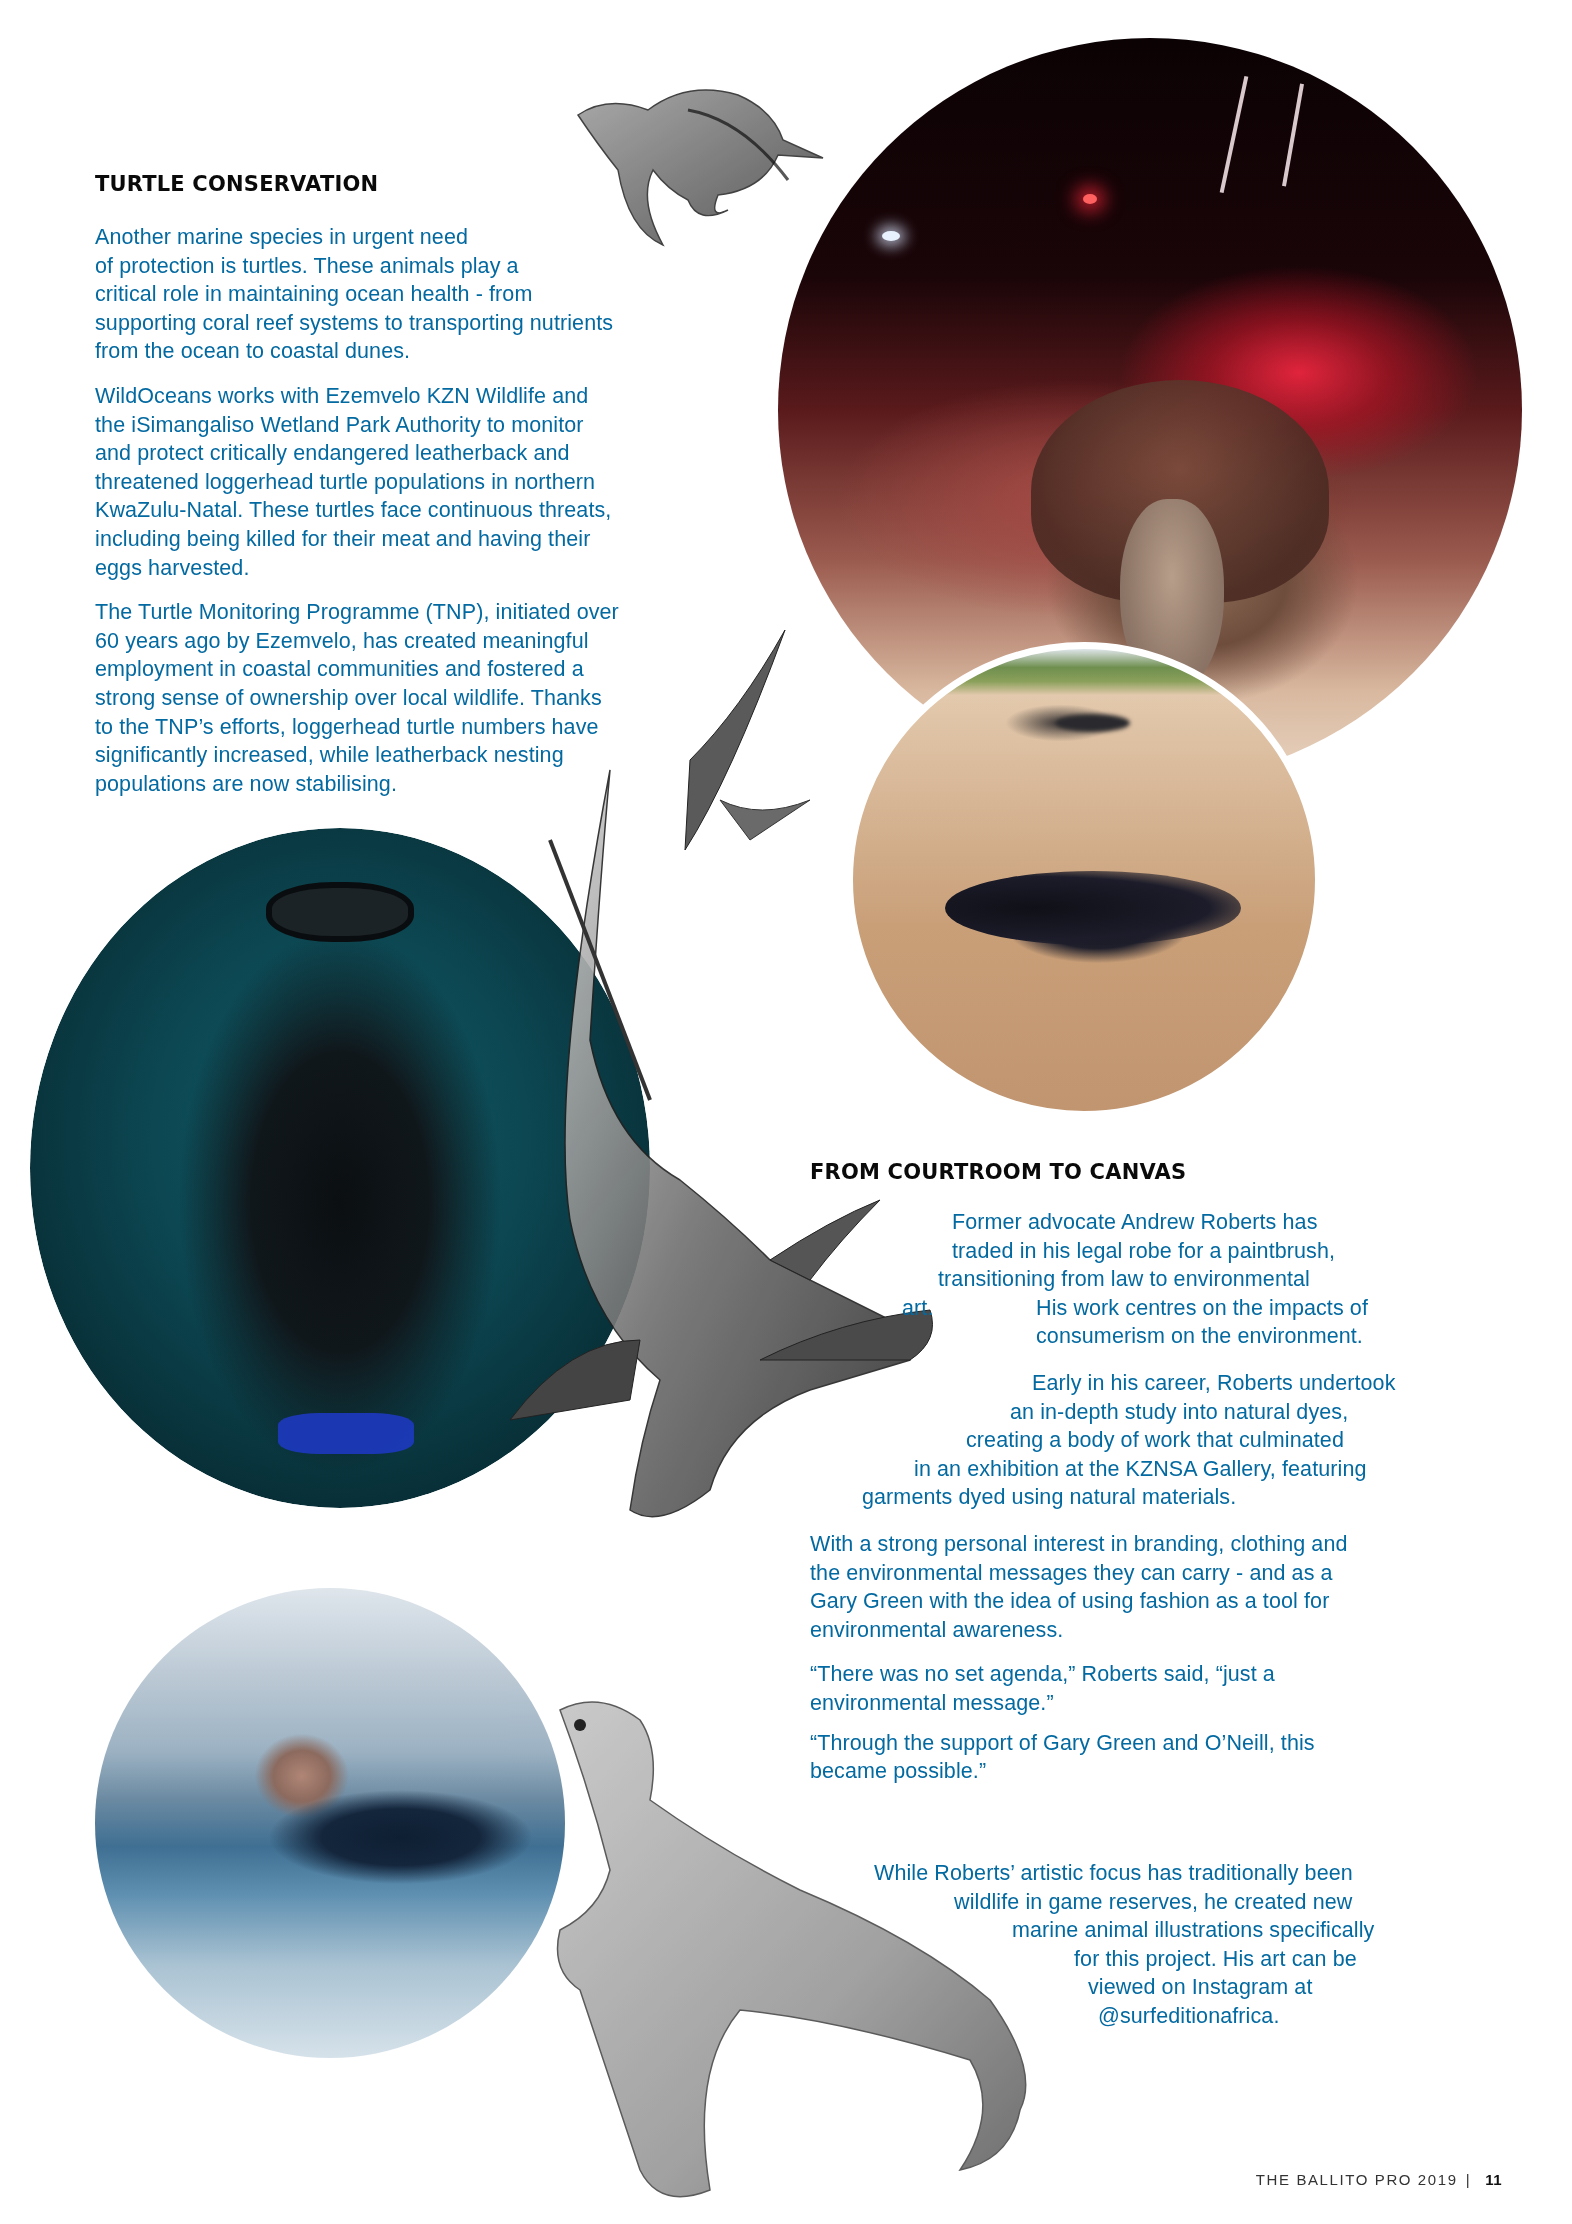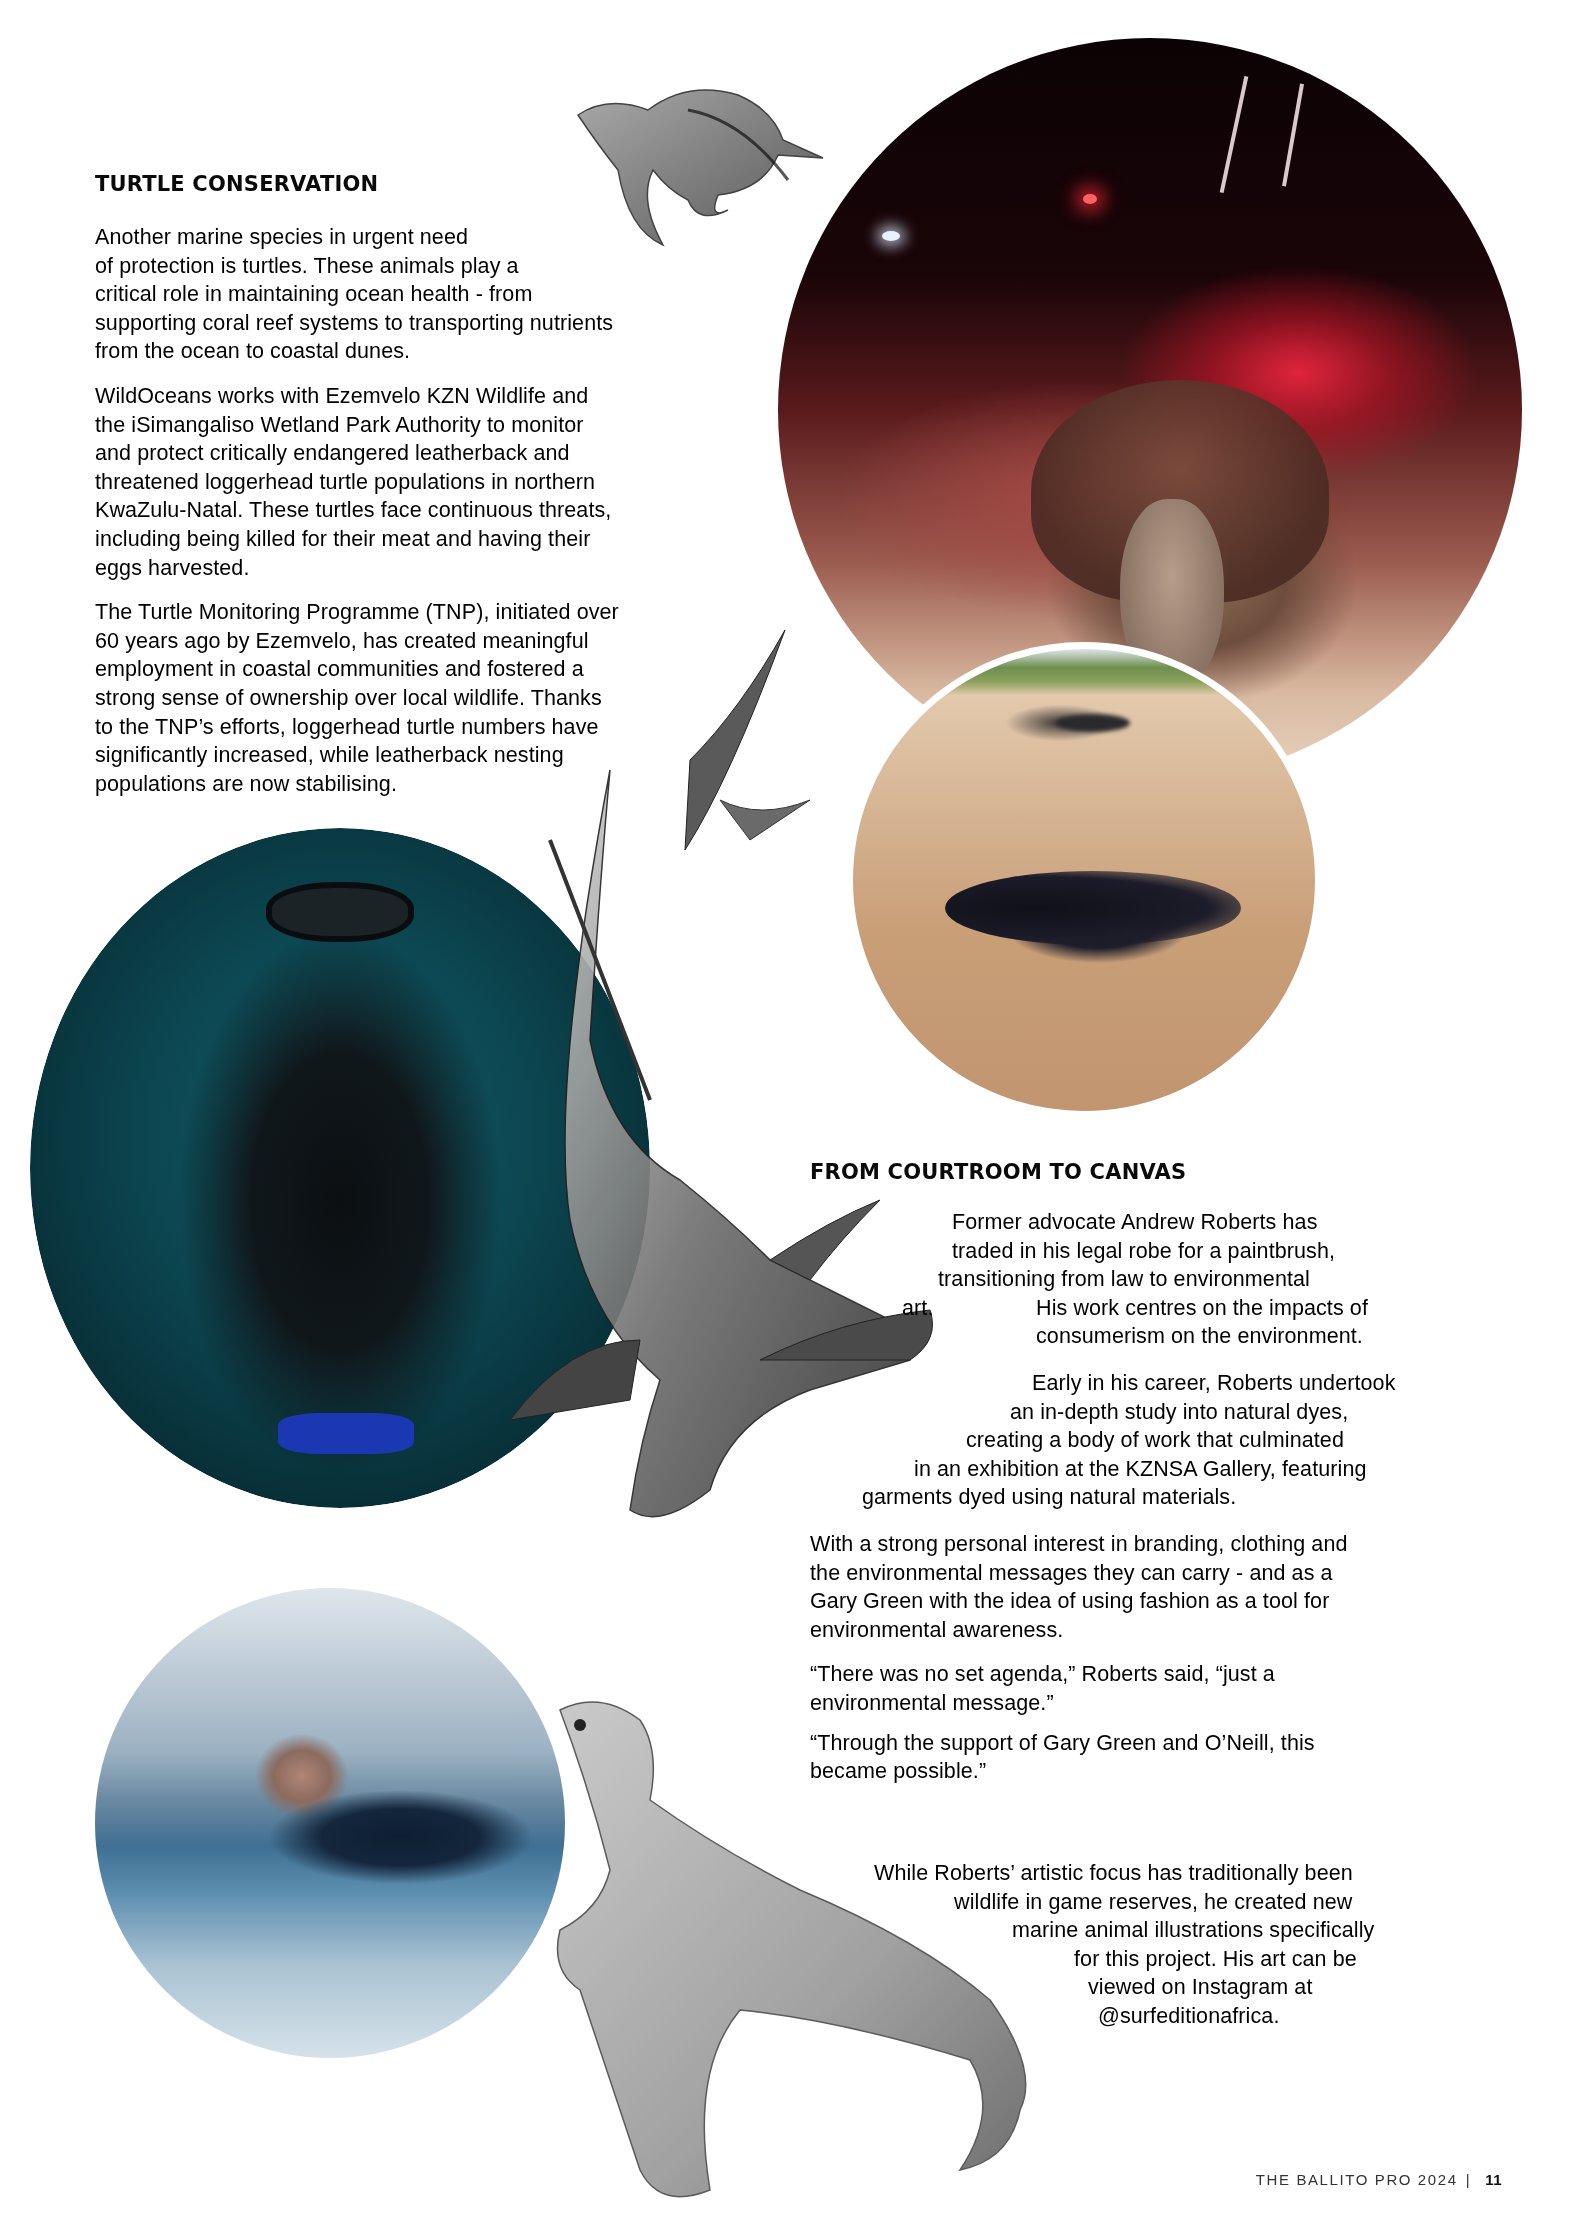--- a/index.html
+++ b/index.html
@@ -1,21 +1,21 @@
 <!DOCTYPE html>
 <html><head>
 <meta charset="utf-8">
 <style>
   html, body { margin: 0; padding: 0; background: #ffffff; }
   body { width: 1572px; height: 2224px; position: relative; overflow: hidden;
          font-family: "Liberation Sans", "DejaVu Sans", sans-serif; color: #1a1a1a; }
   .abs { position: absolute; }
   .heading { font-family: "DejaVu Sans", "Liberation Sans", sans-serif; font-weight: 900;
              font-size: 21px; letter-spacing: 0.2px; color: #0a0a0a; margin: 0; white-space: nowrap; }
-  .para { font-size: 21.5px; line-height: 28.6px; margin: 0; letter-spacing: 0.1px; color: #000000; }
+  .para { font-size: 21.5px; line-height: 28.6px; margin: 0; letter-spacing: 0.1px; color: #0369a1; }
   .line { display: block; white-space: nowrap; }
   .circle { position: absolute; border-radius: 50%; overflow: hidden; }
 
   
   #photo-night {
     left: 778px; top: 38px; width: 744px; height: 744px;
     background:
       radial-gradient(ellipse 28% 22% at 57% 73%, #8c6b55 0%, #6e4d3d 40%, rgba(80,40,35,0) 75%),
       radial-gradient(ellipse 22% 14% at 60% 62%, #7a3b30 0%, rgba(120,30,30,0) 80%),
       radial-gradient(ellipse 30% 18% at 70% 45%, #e0243c 0%, rgba(190,20,40,0.6) 40%, rgba(120,10,20,0) 80%),
@@ -216,14 +216,14 @@
 <div class="abs para" style="left:0; top:1859px; width:1572px;">
   <span class="abs line" style="left:874px; top:0;">While Roberts’ artistic focus has traditionally been</span>
   <span class="abs line" style="left:954px; top:28.6px;">wildlife in game reserves, he created new</span>
   <span class="abs line" style="left:1012px; top:57.2px;">marine animal illustrations specifically</span>
   <span class="abs line" style="left:1074px; top:85.8px;">for this project. His art can be</span>
   <span class="abs line" style="left:1088px; top:114.4px;">viewed on Instagram at</span>
   <span class="abs line" style="left:1098px; top:143px;">@surfeditionafrica.</span>
 </div>
 
 <div id="footer" class="abs">
-  <span>THE BALLITO PRO 2024</span><span class="pipe">|</span><span class="num">11</span>
+  <span>THE BALLITO PRO 2019</span><span class="pipe">|</span><span class="num">11</span>
 </div>
 
 </body></html>

